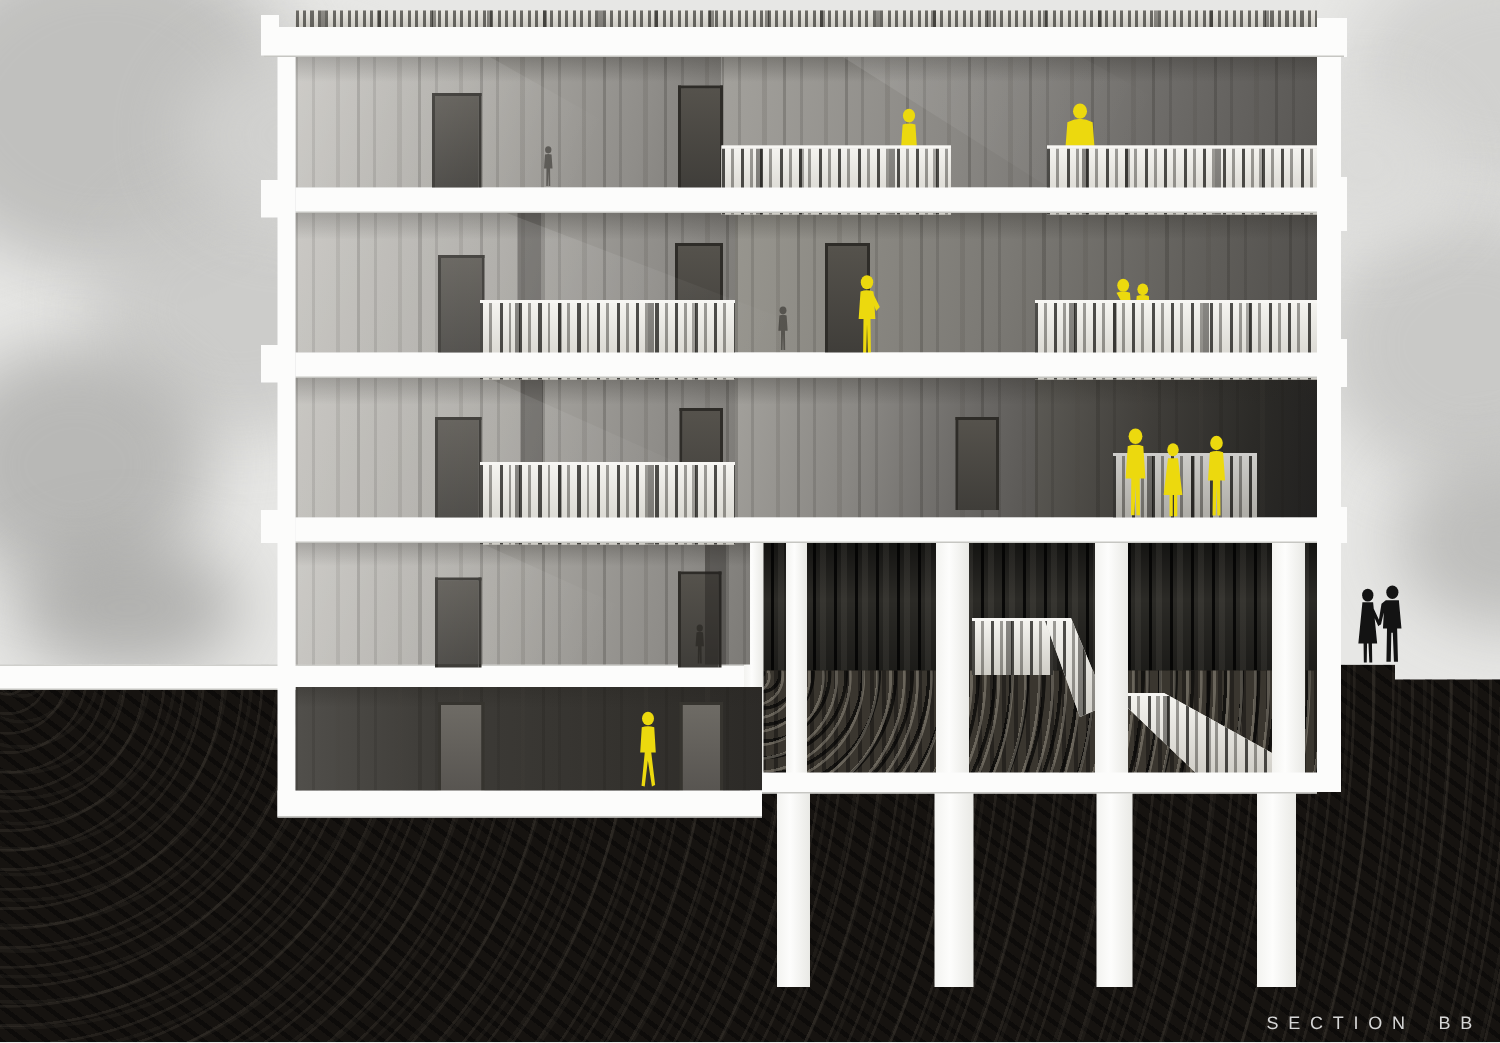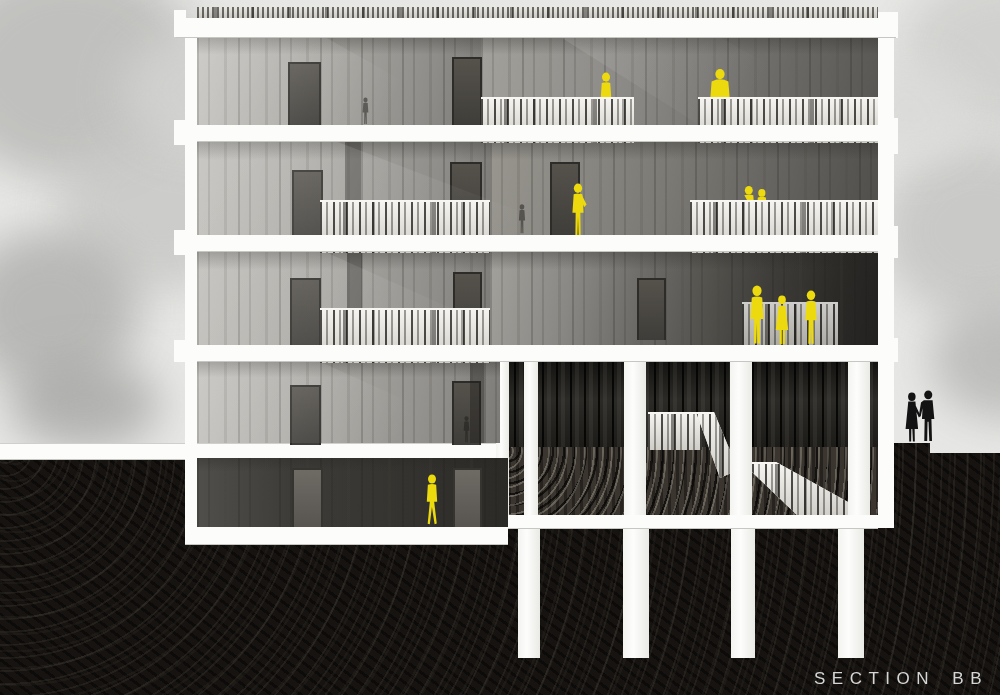--- a/index.html
+++ b/index.html
@@ -54,21 +54,21 @@
   .door-base{position:absolute;background:linear-gradient(#6e6b65,#575450);border:2px solid #36342f;border-bottom:none;}
   .dark-streak{position:absolute;background:rgba(33,31,28,.42);}
   .shaft{position:absolute;pointer-events:none;
     background:linear-gradient(113deg, rgba(255,255,255,.5) 0%, rgba(255,255,255,.16) 45%, rgba(255,255,255,0) 70%);}
   .fig{position:absolute;}
   .fig svg{display:block;width:100%;height:100%;}
   .fig-yellow path,.fig-yellow ellipse{fill:var(--figure_yellow,#ecd90e);}
   .fig-black path,.fig-black ellipse{fill:var(--silhouette_black,#121212);}
   .fig-ghost path,.fig-ghost ellipse{fill:rgba(28,26,22,.5);}
   .caption{position:absolute;right:12px;bottom:6px;color:var(--caption_gray,#d6d6d6);
-    font-size:17px;letter-spacing:6.5px;word-spacing:6px;}
+    font-size:12px;letter-spacing:6.5px;word-spacing:6px;}
 </style>
 </head>
 <body>
 
 <div class="stage">
 
   <div class="cloud" style="left:-60px;top:-40px;width:260px;height:220px;background:#bcbcba;opacity:.9;"></div>
   <div class="cloud" style="left:60px;top:120px;width:200px;height:170px;background:#c6c6c4;opacity:.8;"></div>
   <div class="cloud" style="left:-40px;top:230px;width:180px;height:160px;background:#adadab;opacity:.8;"></div>
   <div class="cloud" style="left:10px;top:360px;width:150px;height:90px;background:#9d9d9b;opacity:.7;"></div>

